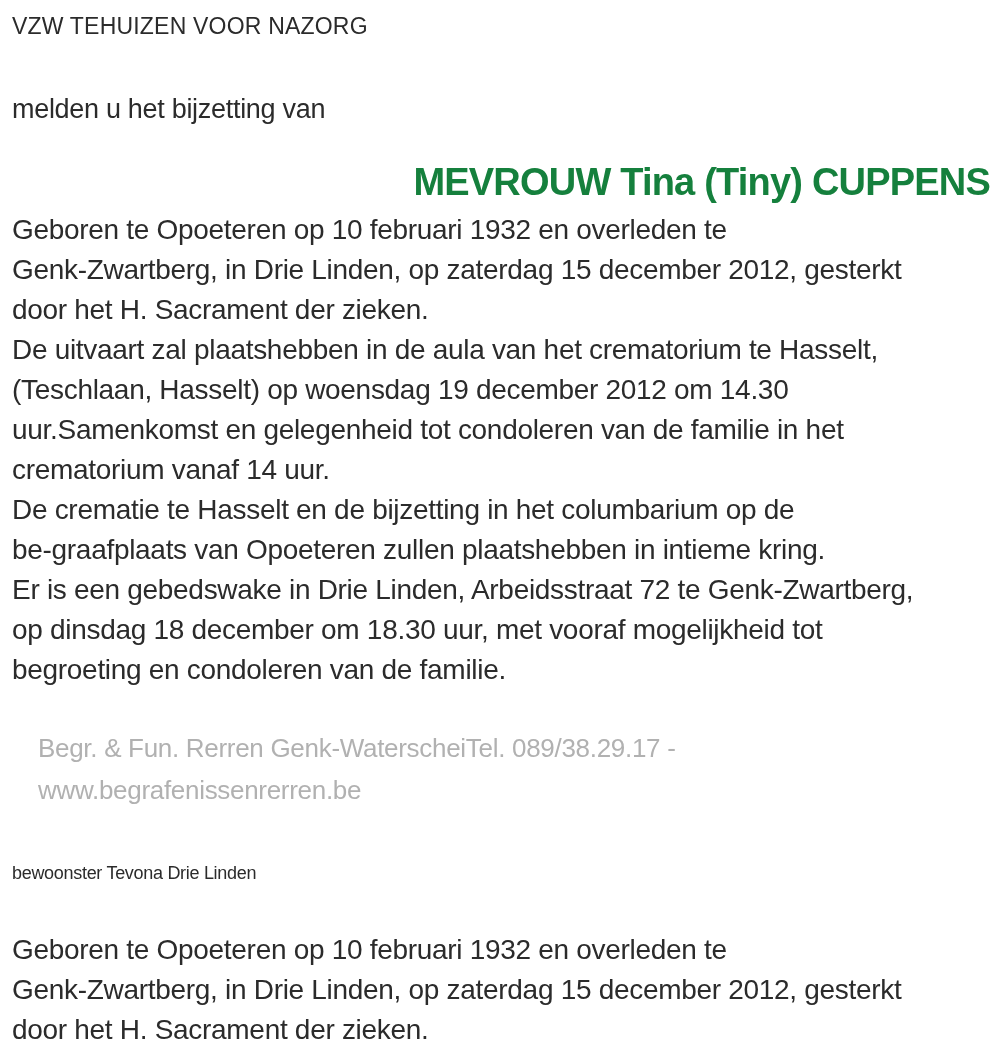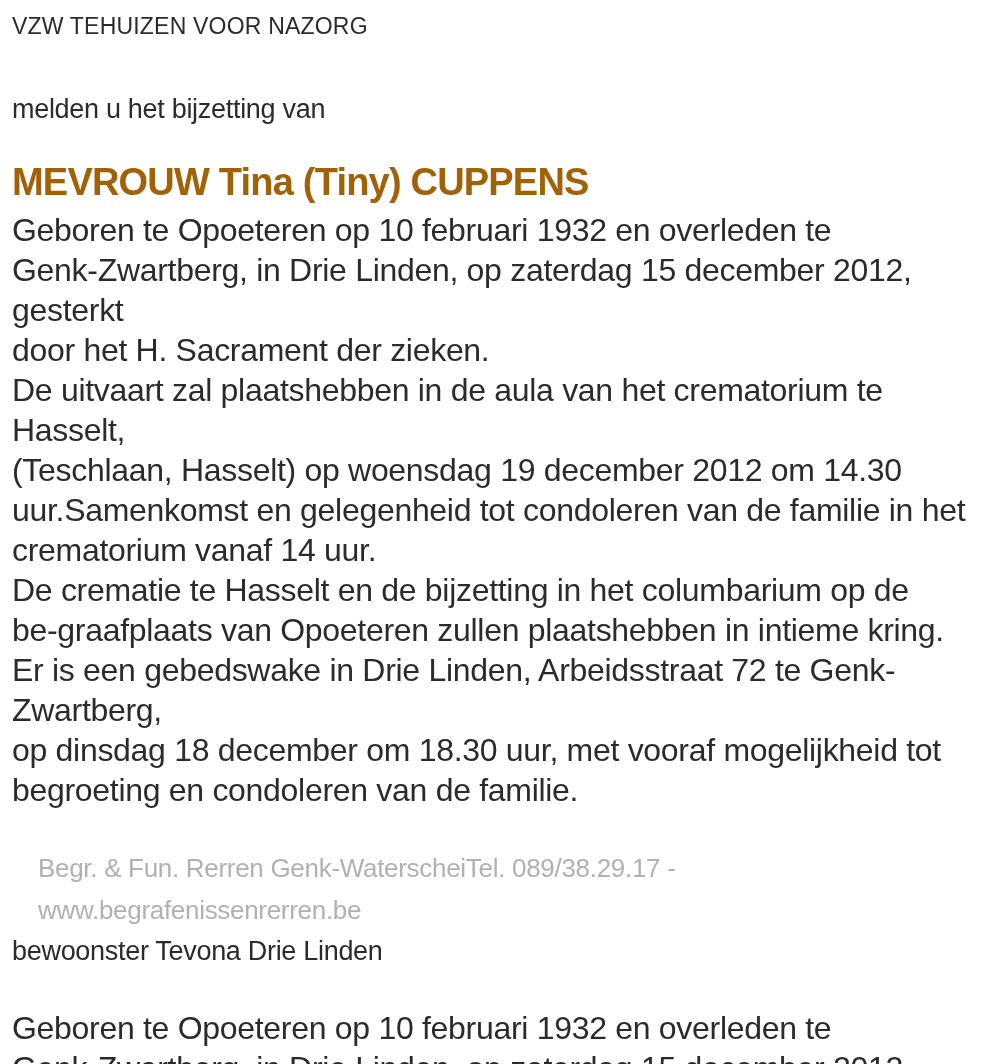--- a/index.html
+++ b/index.html
@@ -33,43 +33,45 @@
     line-height: 30px;
     letter-spacing: -0.3px;
     color: #2b2b2b;
   }
   .name {
     margin: 36px 0 0 0;
     font-size: 38px;
     line-height: 44px;
     font-weight: bold;
     letter-spacing: -0.8px;
-    color: #a16207;
+    color: #15803d;
+    text-align: right;
   }
   .body-text {
     white-space: pre-line;
-    font-size: 32px;
+    font-size: 28px;
     line-height: 40px;
     letter-spacing: -0.3px;
     color: #2b2b2b;
   }
   .announcement {
     margin-top: 6px;
   }
   .funeral-home {
     margin-top: 37px;
     white-space: pre-line;
     font-size: 26px;
     line-height: 42px;
     letter-spacing: -0.3px;
     color: #b1b1b1;
     margin-left: 26px;
   }
   .residence {
-    font-size: 27px;
+    margin-top: 42px;
+    font-size: 18px;
     line-height: 40px;
     letter-spacing: -0.3px;
     color: #2b2b2b;
   }
   .birth-death {
     margin-top: 37px;
   }
 </style>
 </head>
 <body>

